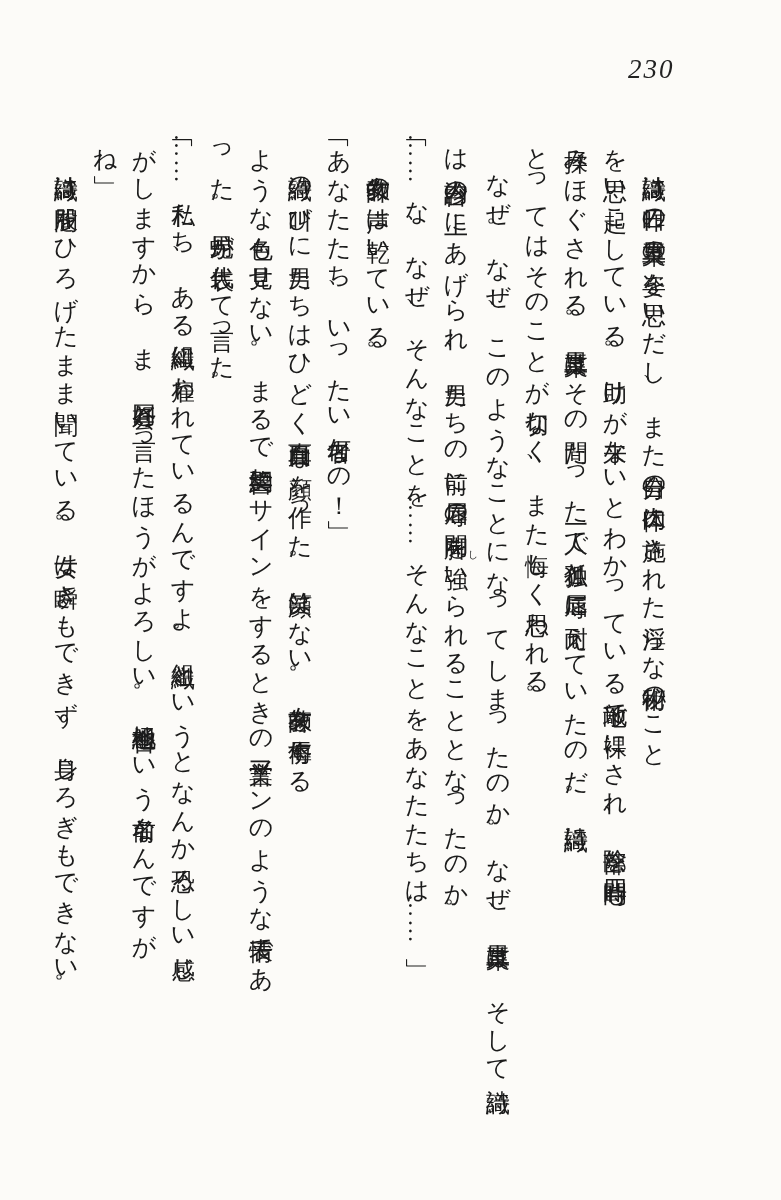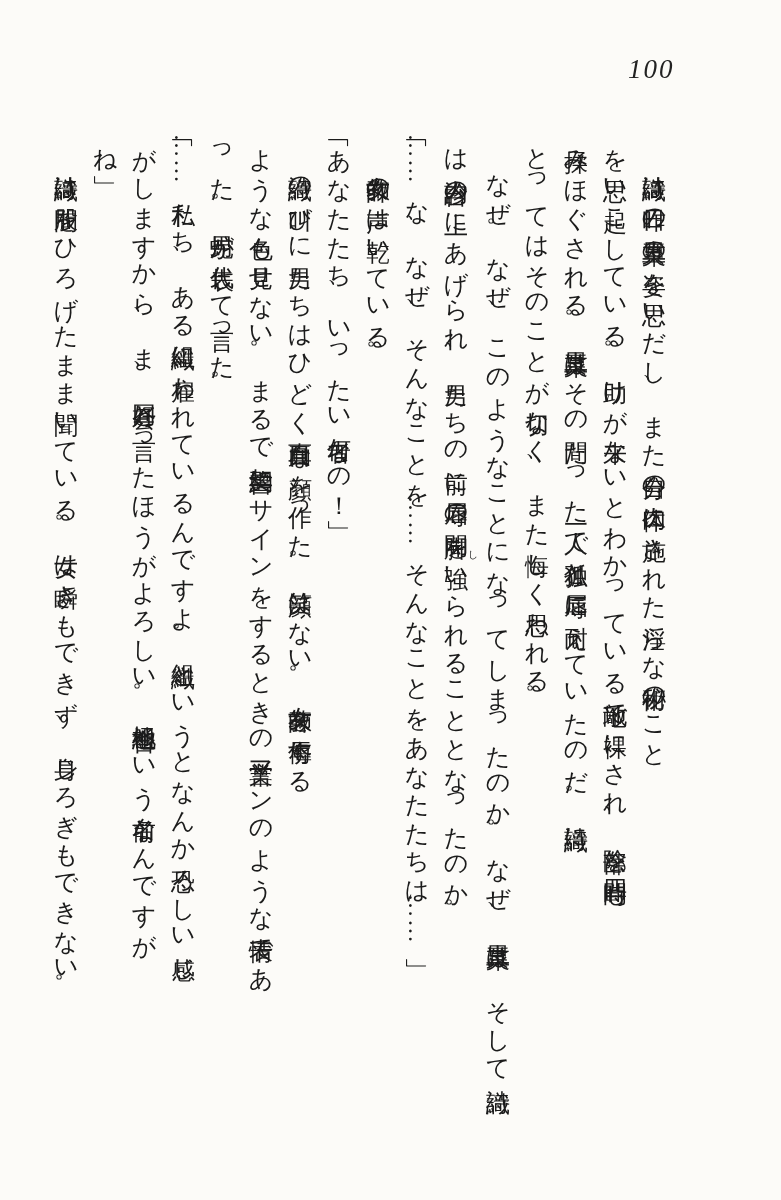--- a/index.html
+++ b/index.html
@@ -44,21 +44,21 @@
   rt {
     font-size: 10px;
     letter-spacing: 0;
     color: #1b1b1b;
   }
 </style>
 </head>
 <body>
 
 <div class="page">
-  <div class="page-number">100</div>
+  <div class="page-number">230</div>
   <div class="text-block">
       <div class="line">　詩織は昨日の真里菜の姿を思いだし、また自分の肉体に施された淫らな秘術のこと</div>
       <div class="line">を思い起こしている。助けが来ないとわかっている敵地で裸にされ、陰部を四時間も</div>
       <div class="line">揉みほぐされる。真里菜はその間たった一人で孤独と屈辱に耐えていたのだ。詩織に</div>
       <div class="line">とってはそのことが切なく、また悔しく思われる。</div>
       <div class="line">　なぜ。なぜ、このようなことになってしまったのか。なぜ、真里菜は、そして詩織</div>
       <div class="line">は内診台の上にあげられ、男たちの前に屈辱の開脚を<ruby>強<rt>し</rt></ruby>いられることとなったのか。</div>
       <div class="line">「……な、なぜ、そんなことを……そんなことをあなたたちは……」</div>
       <div class="line">　女教師の声は乾いている。</div>
       <div class="line">「あなたたち、いったい何者なの！」</div>

